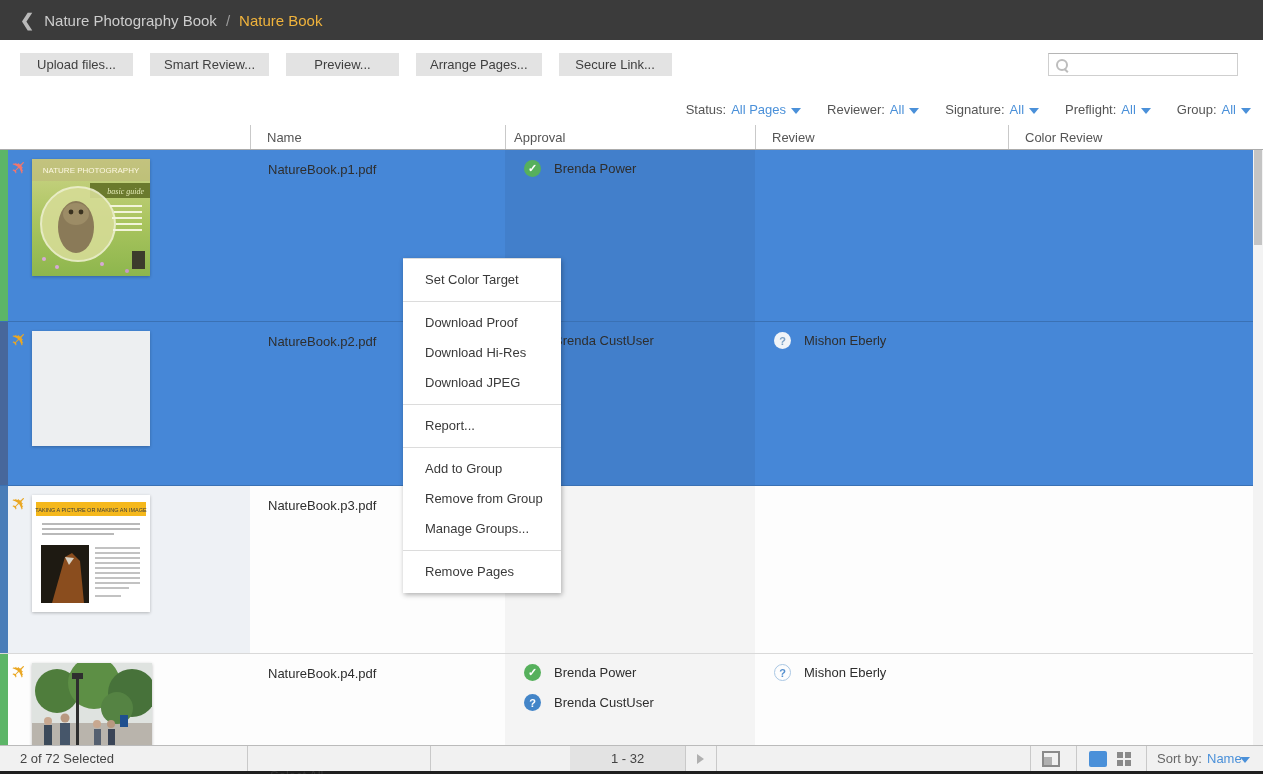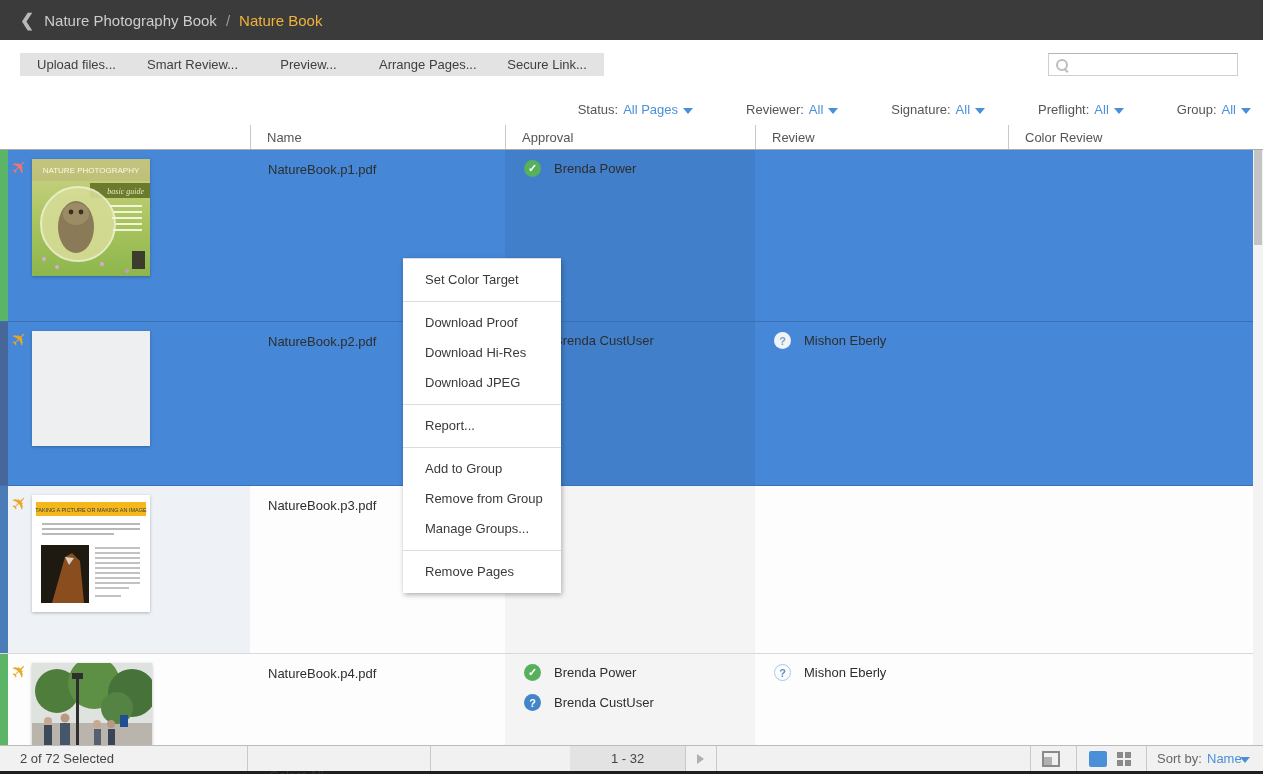--- a/index.html
+++ b/index.html
@@ -10,47 +10,47 @@
   
   .topbar { position:absolute; top:0; left:0; width:100%; height:40px; background:#3b3b3b;
             display:flex; align-items:center; padding-left:20px; }
   .back-chev { color:#b9b9b9; font-size:17px; font-weight:bold; margin-right:10px; cursor:pointer; }
   .crumb-parent { color:#cdcdcd; font-size:15px; }
   .crumb-sep { color:#9b9b9b; font-size:15px; margin:0 9px; }
   .crumb-current { color:#f0b33c; font-size:15px; }
 
   
   .toolbar { position:absolute; top:40px; left:0; width:100%; height:85px; background:#fff; }
-  .btn-row { position:absolute; top:13px; left:20px; display:flex; gap:0; }
+  .btn-row { position:absolute; top:13px; left:20px; display:flex; gap:17px; }
   .tb-btn { background:#e3e3e3; border:none; color:#3f3f3f; font-size:13px;
             font-family:"Liberation Sans", sans-serif; height:23px; padding:0 14px; min-width:113px; cursor:pointer; }
   .search-wrap { position:absolute; top:13px; right:25px; width:190px; height:23px; background:#fff;
                  border:1px solid #cfcfcf; border-top-color:#b5b5b5; display:flex; align-items:center; }
   .mag { position:relative; width:14px; height:14px; margin-left:6px; }
   .mag::before { content:""; position:absolute; left:1px; top:1px; width:8px; height:8px;
                  border:2px solid #bdbdbd; border-radius:50%; }
   .mag::after { content:""; position:absolute; left:10px; top:10px; width:5px; height:2px;
                 background:#bdbdbd; transform:rotate(45deg); transform-origin:0 0; }
   .search-input { flex:1; border:none; outline:none; height:100%; font-size:13px; padding:0 6px;
                   font-family:"Liberation Sans", sans-serif; background:transparent; }
   .filter-row { position:absolute; top:62px; right:12px; display:flex; align-items:center; gap:26px; }
   .filter { display:flex; align-items:center; gap:5px; cursor:pointer; }
-  .filter .flabel { color:#555; font-size:13px;margin-left:27px; }
+  .filter .flabel { color:#555; font-size:13px; }
   .filter .fvalue { color:#4a90d9; font-size:13px; }
   .caret-down { width:0; height:0; border-left:5px solid transparent; border-right:5px solid transparent;
                 border-top:6px solid #4a90d9; margin-top:2px; }
 
   
   .thead { position:absolute; top:125px; left:0; width:1263px; height:25px; background:#fff;
            border-bottom:1px solid #ababab; display:flex; }
   .th { font-size:13px; color:#555; display:flex; align-items:center; padding-left:16px;
         border-left:1px solid #c9c9c9; }
   .th-thumb { width:250px; border-left:none; }
   .th-name { width:255px; }
-  .th-approval { width:250px; }
+  .th-approval { width:250px;padding-left:8px; }
   .th-review { width:253px; }
   .th-color { width:253px; }
 
   
   .rows { position:absolute; top:150px; left:0; width:1263px; height:595px; overflow:hidden; }
   .row { position:relative; width:1253px; display:flex; }
   .row.selected { background:#4687d7; border-bottom:1px solid rgba(0,0,0,0.16); }
   .row.light { background:#fdfdfd; border-bottom:1px solid #d9d9d9; }
   .r1 { height:172px; } .r2 { height:164px; } .r3 { height:168px; } .r4 { height:172px; }
   .cell { position:relative; height:100%; }

